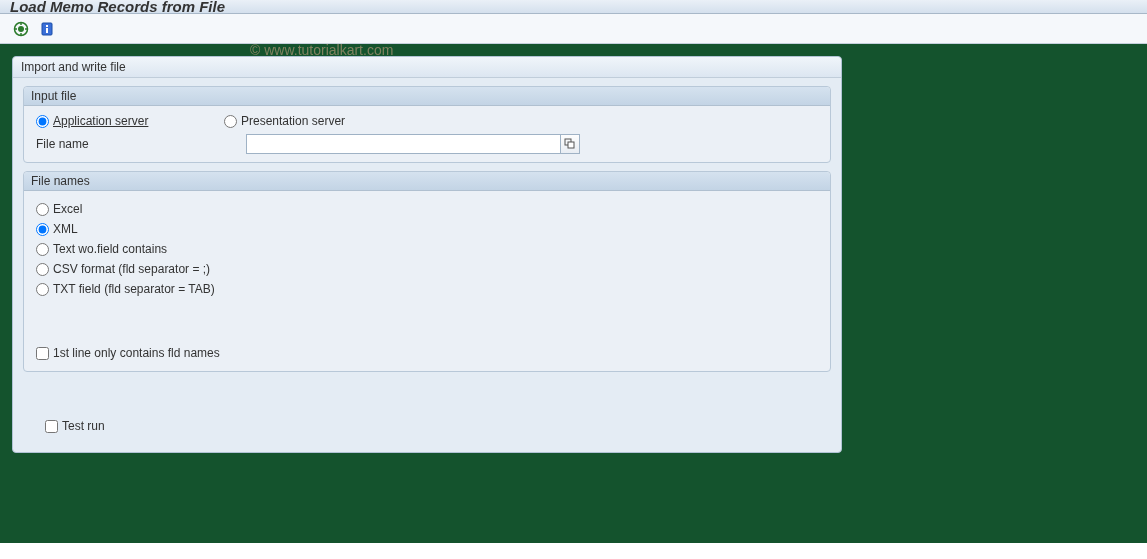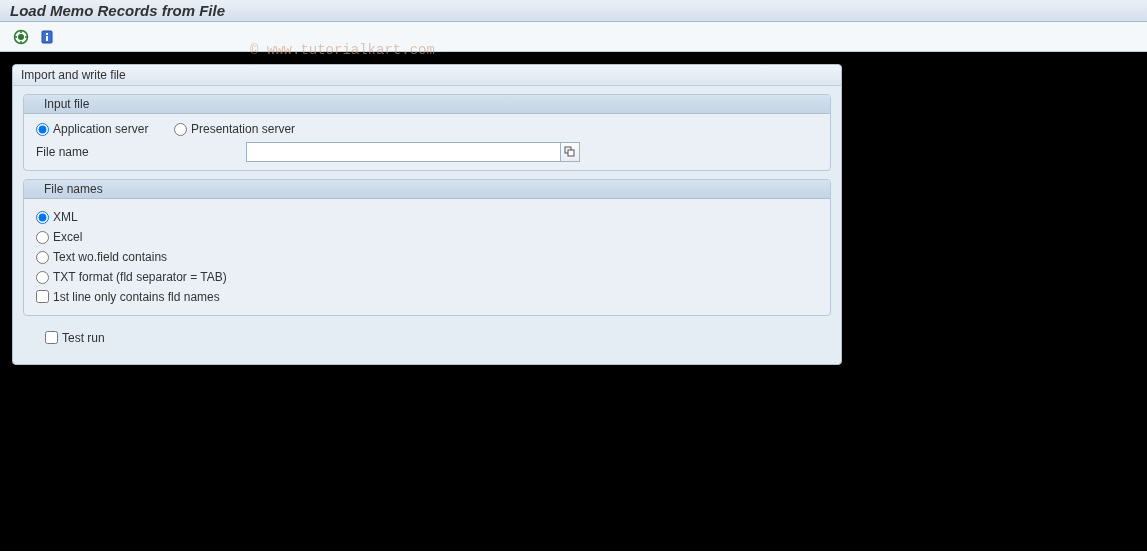--- a/index.html
+++ b/index.html
@@ -13,21 +13,21 @@
       background: #ffffff;
       width: 1147px;
       height: 559px;
       overflow: hidden;
       position: relative;
     }
     .title-bar {
       background: linear-gradient(to bottom, #eaf0f7 0%, #d4e0ed 100%);
       border-bottom: 1px solid #a8b8c8;
       padding: 5px 10px;
-      height: 22px;
+      height: 14px;
       display: flex;
       align-items: center;
     }
     .title-text {
       font-weight: bold;
       font-style: italic;
       font-size: 15px;
       color: #333;
     }
     .toolbar {
@@ -47,27 +47,27 @@
       justify-content: center;
       cursor: pointer;
       border-radius: 2px;
     }
     .watermark {
       position: absolute;
       left: 250px;
       top: 42px;
       color: rgba(200, 160, 130, 0.6);
       font-size: 14px;
-      font-family: Liberation Mono, monospace;
+      font-family: Liberation Sans, sans-serif;
       pointer-events: none;
       z-index: 100;
     }
     .content-area {
       padding: 12px;
-      background: #000000;
+      background: #14532d;
       height: calc(100% - 60px);
     }
     .main-panel {
       background: #e4ecf4;
       border: 1px solid #b0c2d4;
       border-radius: 4px;
       width: 830px;
       padding-bottom: 10px;
     }
     .main-panel-header {
@@ -81,21 +81,21 @@
     .groupbox {
       margin: 8px 10px;
       background: #ebf0f6;
       border: 1px solid #b8c8d8;
       border-radius: 4px;
     }
     .groupbox-header {
       background: linear-gradient(to bottom, #d5e2ef 0%, #c3d4e5 100%);
       border-bottom: 1px solid #b0c0d0;
       border-radius: 4px 4px 0 0;
-      padding: 2px 20px;
+      padding: 2px 7px;
       font-size: 12px;
       color: #333;
     }
     .groupbox-body {
       padding: 8px 12px;
     }
     .radio-row {
       display: flex;
       align-items: center;
       margin-bottom: 6px;
@@ -152,24 +152,25 @@
     .format-option input {
       width: 13px;
       height: 13px;
       cursor: pointer;
     }
     .format-option label {
       cursor: pointer;
     }
     .checkbox-option {
       display: flex;
-      align-items: flex-start;
+      align-items: flex-end;
       gap: 4px;
       color: #333;
       padding: 3px 0;
+      margin-top: 44px;
     }
     .checkbox-option input {
       width: 13px;
       height: 13px;
       cursor: pointer;
     }
     .checkbox-option label {
       cursor: pointer;
     }
     .standalone-row {
@@ -207,21 +208,21 @@
 <div class="watermark">© www.tutorialkart.com</div>
 
 <div class="content-area">
   <div class="main-panel">
     <div class="main-panel-header">Import and write file</div>
 
     <div class="groupbox">
       <div class="groupbox-header">Input file</div>
       <div class="groupbox-body">
         <div class="radio-row">
-          <div class="radio-option" style="width:138px; margin-right:0;">
+          <div class="radio-option" style="width:188px; margin-right:0;text-decoration:underline;">
             <input type="radio" name="server" checked="" style="">
             <label>Application server</label>
           </div>
           <div class="radio-option">
             <input type="radio" name="server" style="">
             <label>Presentation server</label>
           </div>
         </div>
         <div class="field-row">
           <span class="field-label">File name</span>
@@ -233,34 +234,38 @@
             </svg>
           </div>
         </div>
       </div>
     </div>
 
     <div class="groupbox">
       <div class="groupbox-header">File names</div>
       <div class="groupbox-body">
         <div class="format-option">
+          <input type="radio" name="format" style="">
+          <label>Excel</label>
+        </div>
+        <div class="format-option">
           <input type="radio" name="format" checked="" style="">
           <label>XML</label>
         </div>
         <div class="format-option">
           <input type="radio" name="format" style="">
-          <label>Excel</label>
-        </div>
-        <div class="format-option">
-          <input type="radio" name="format" style="">
           <label>Text wo.field contains</label>
         </div>
         <div class="format-option">
           <input type="radio" name="format" style="">
-          <label>TXT format (fld separator = TAB)</label>
+          <label>CSV format (fld separator = ;)</label>
+        </div>
+        <div class="format-option">
+          <input type="radio" name="format" style="">
+          <label>TXT field (fld separator = TAB)</label>
         </div>
         <div class="checkbox-option">
           <input type="checkbox" style="">
           <label>1st line only contains fld names</label>
         </div>
       </div>
     </div>
 
     <div class="standalone-row">
       <div class="checkbox-option">

